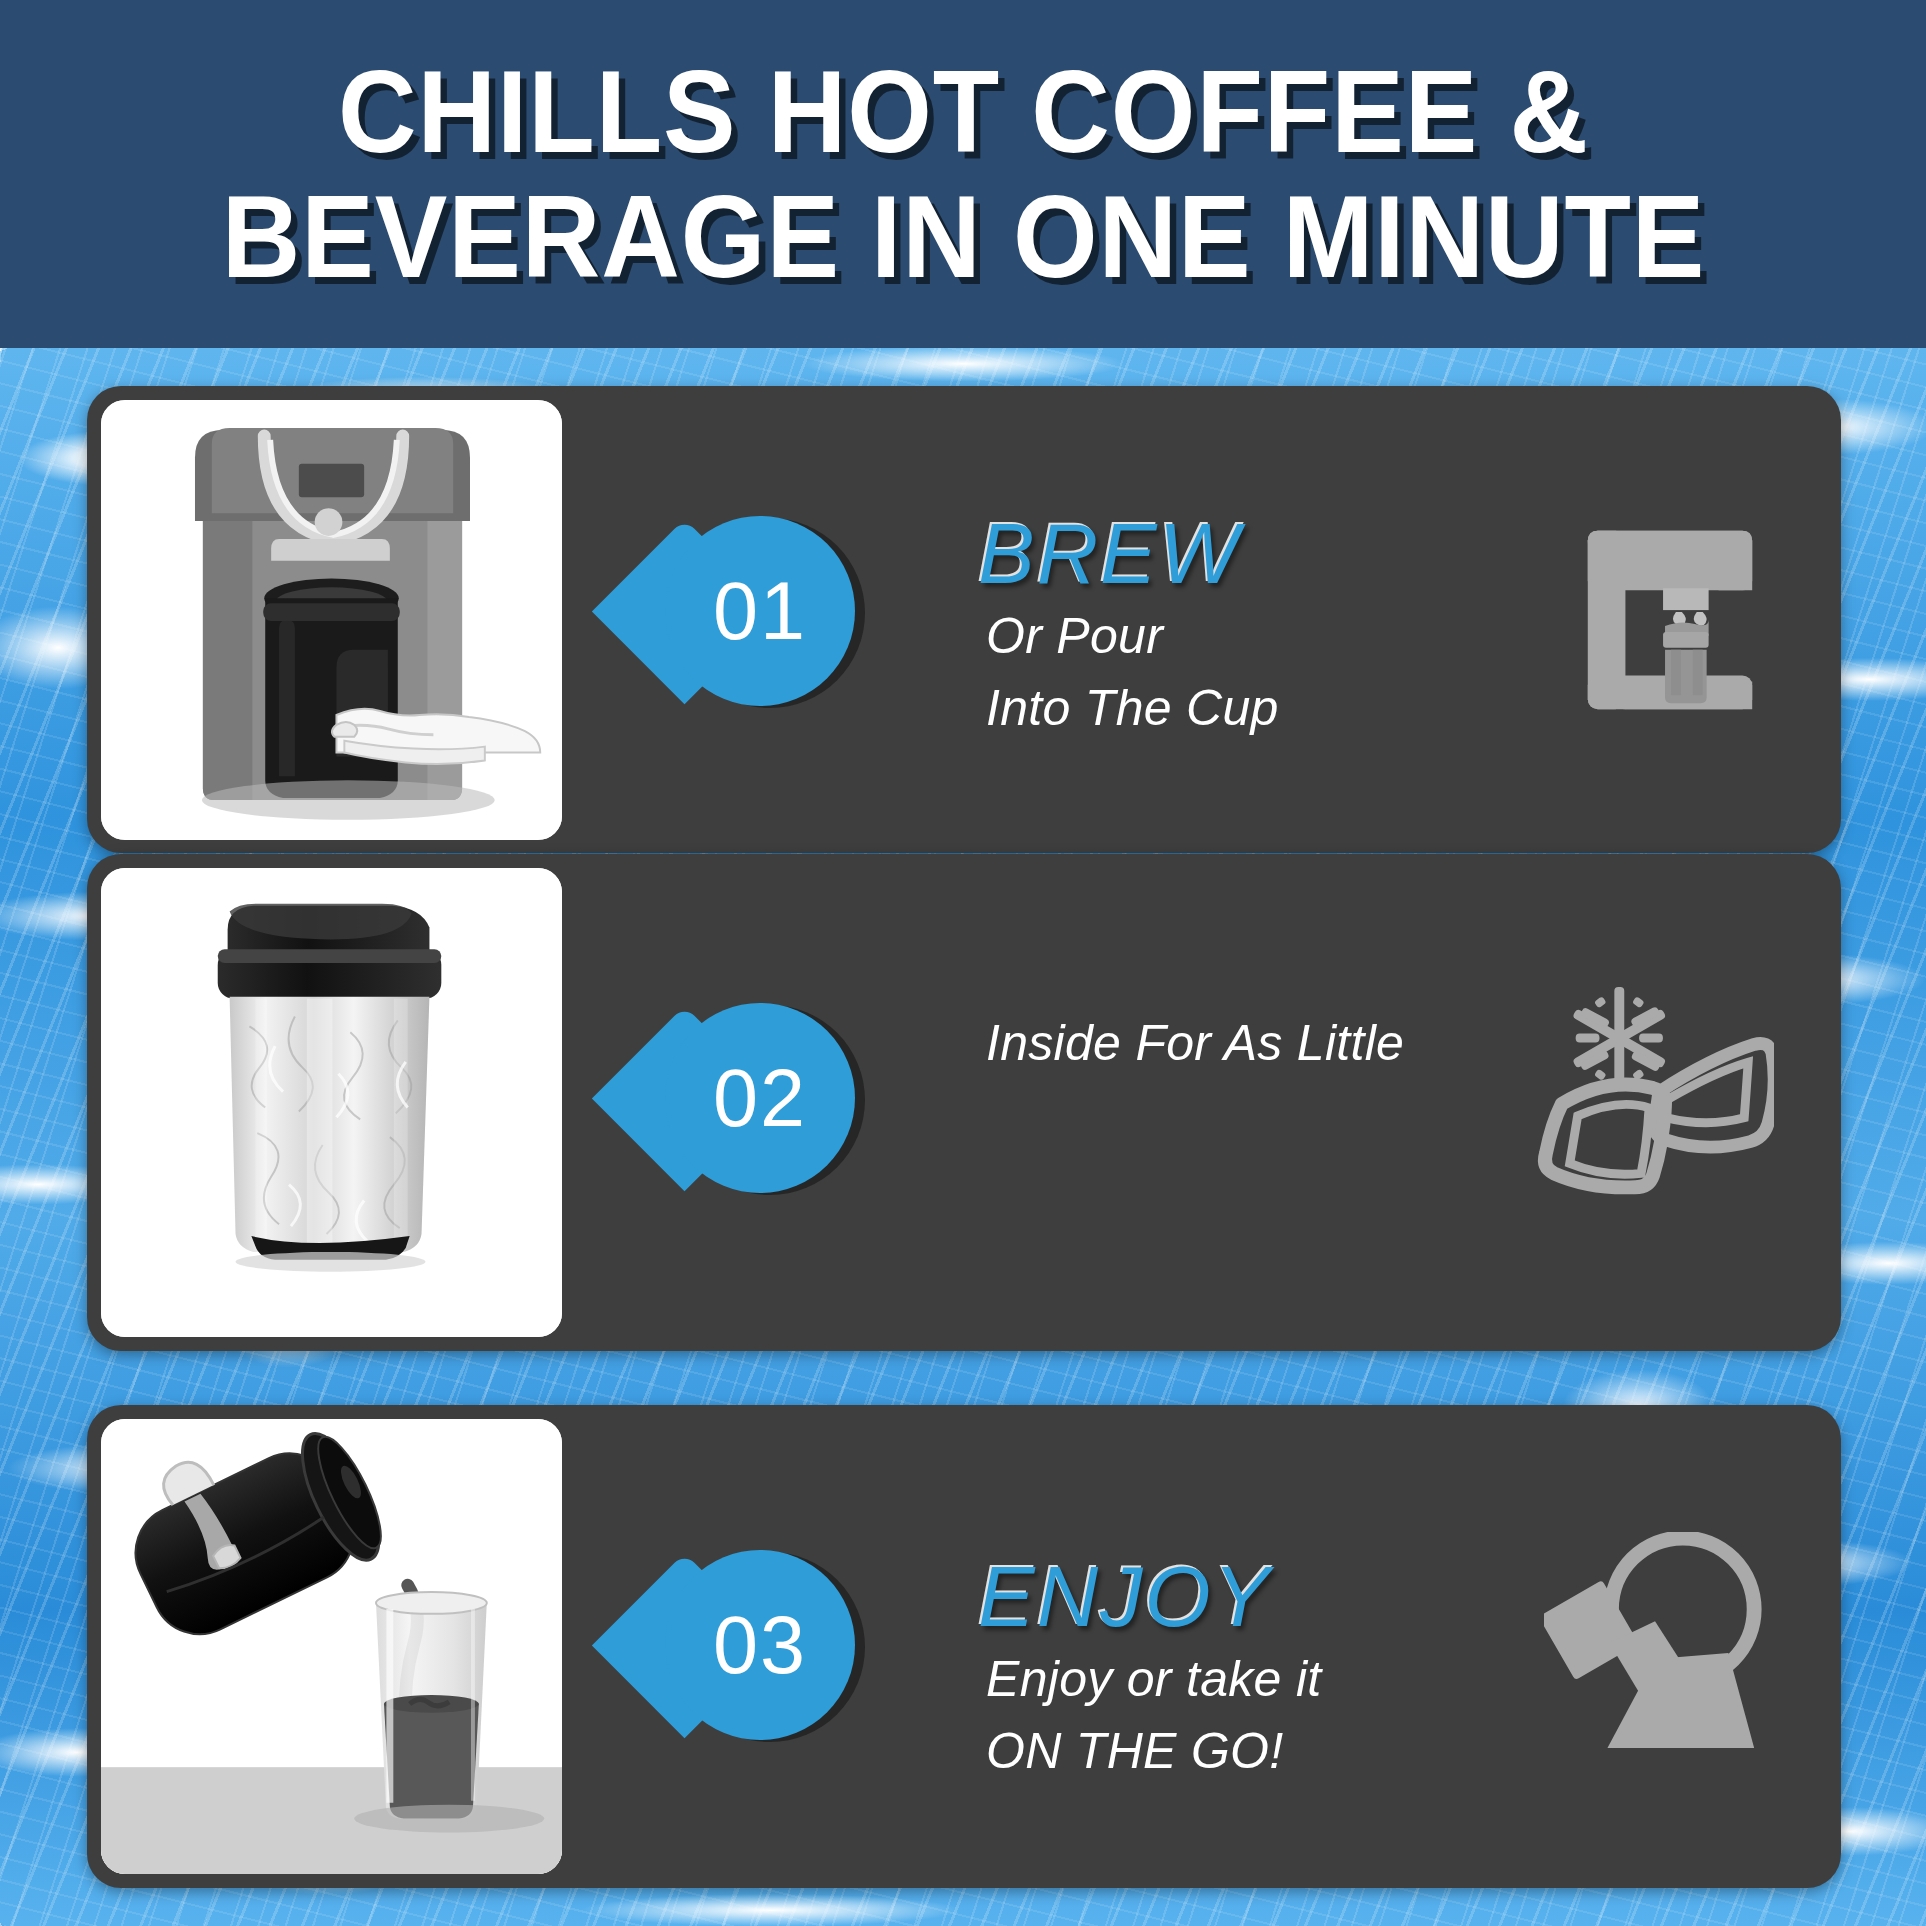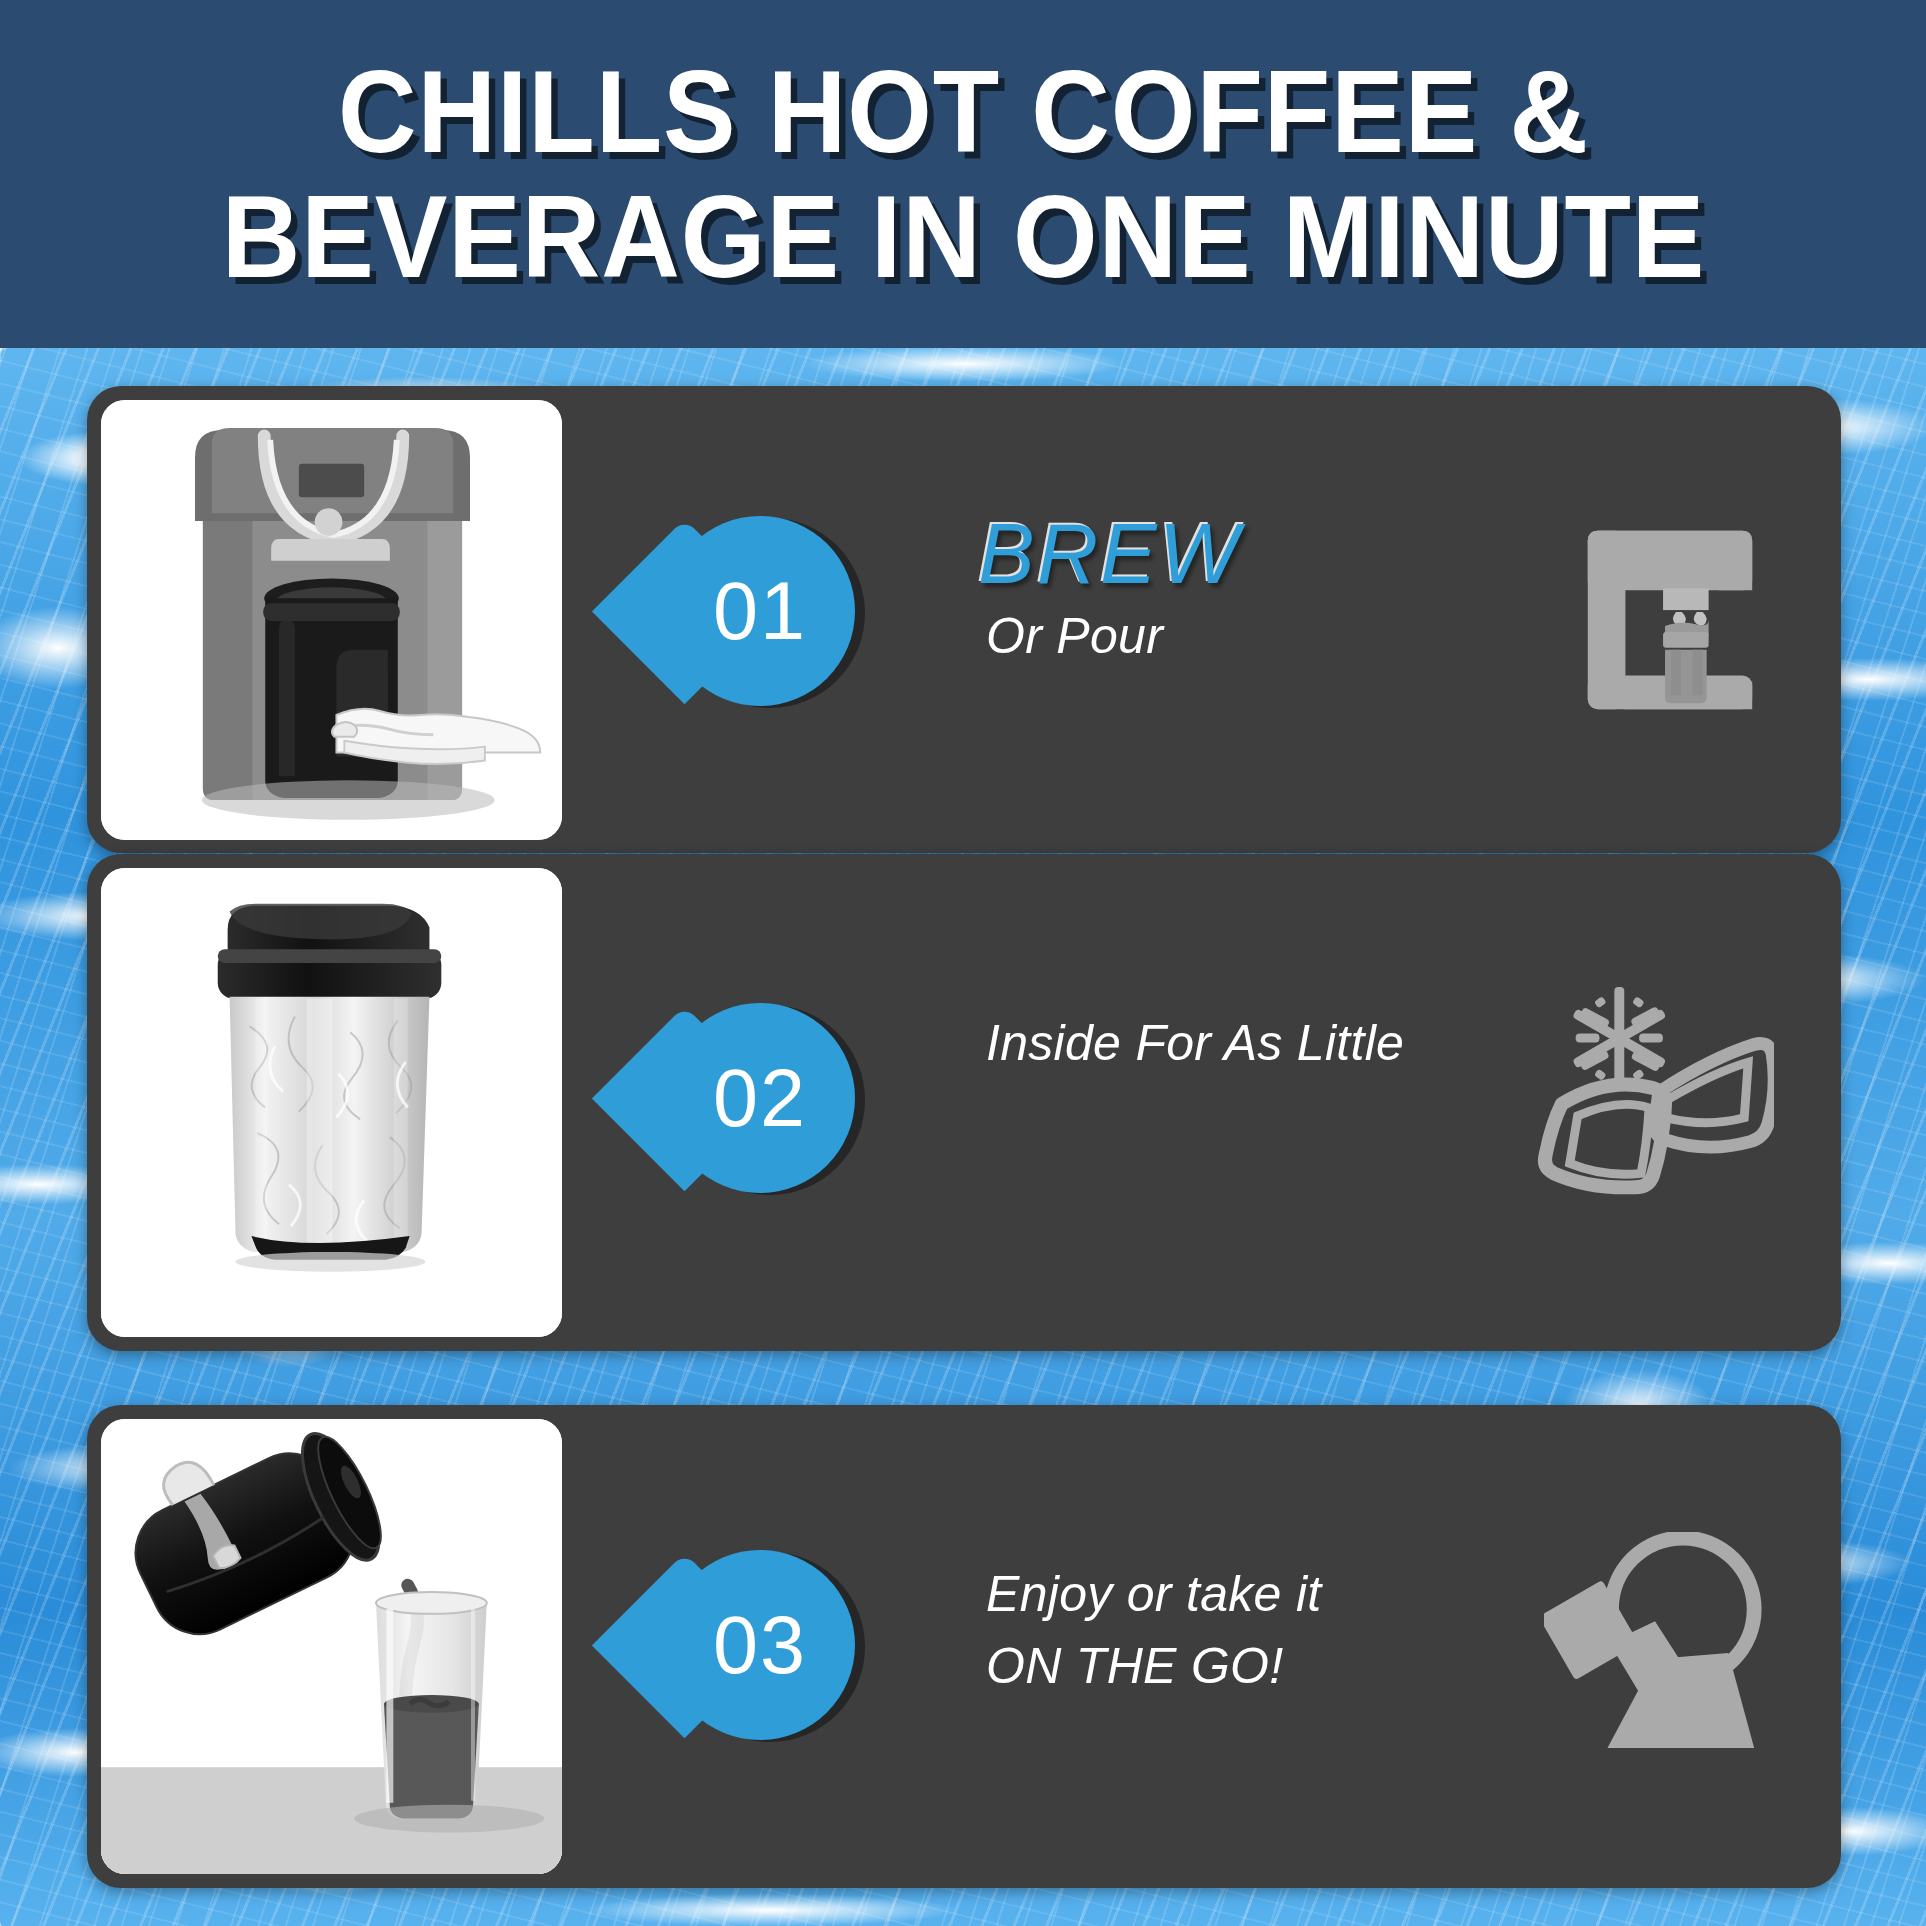--- a/index.html
+++ b/index.html
@@ -234,20 +234,21 @@
       <div class="badge-wrap">
         <div class="badge-shadow-c"></div>
         <div class="badge-pt"></div>
         <div class="badge-circle"></div>
         <div class="badge-num">01</div>
       </div>
 
       <div class="txt">
         <p class="heading">BREW</p>
         <p class="sub">Or Pour</p>
+        <p class="sub">Into The Cup</p>
       </div>
 
       <div class="rt-icon">
         <svg width="210" height="210" viewBox="0 0 212 212">
           <path d="M24 26 q0 -10 10 -10 h146 q10 0 10 10 v50 h-34 v-26 h-94 q-14 0 -14 14 v118 q0 14 14 14 h128 v-28 h-156z" fill="#aaaaaa"></path>
           <rect x="24" y="16" width="166" height="60" rx="10" fill="#aaaaaa"></rect>
           <rect x="24" y="162" width="166" height="34" rx="10" fill="#aaaaaa"></rect>
           <rect x="24" y="16" width="38" height="180" rx="10" fill="#aaaaaa"></rect>
           <rect x="100" y="74" width="46" height="22" fill="#b8b8b8"></rect>
           <path d="M113 98 q-6 8 0 12 q6 4 9 -1 q3 -5 -3 -11z" fill="#c2c2c2"></path>
@@ -410,20 +411,21 @@
       </div>
 
       <div class="badge-wrap">
         <div class="badge-shadow-c"></div>
         <div class="badge-pt"></div>
         <div class="badge-circle"></div>
         <div class="badge-num">03</div>
       </div>
 
       <div class="txt">
+        <p class="heading">ENJOY</p>
         <p class="sub">Enjoy or take it</p>
         <p class="sub">ON THE GO!</p>
       </div>
 
       <div class="rt-icon">
         <svg width="230" height="226" viewBox="0 0 232 228">
           <g fill="#aaaaaa">
 
             <circle cx="140" cy="78" r="72" fill="none" stroke="#aaaaaa" stroke-width="15"></circle>
 

